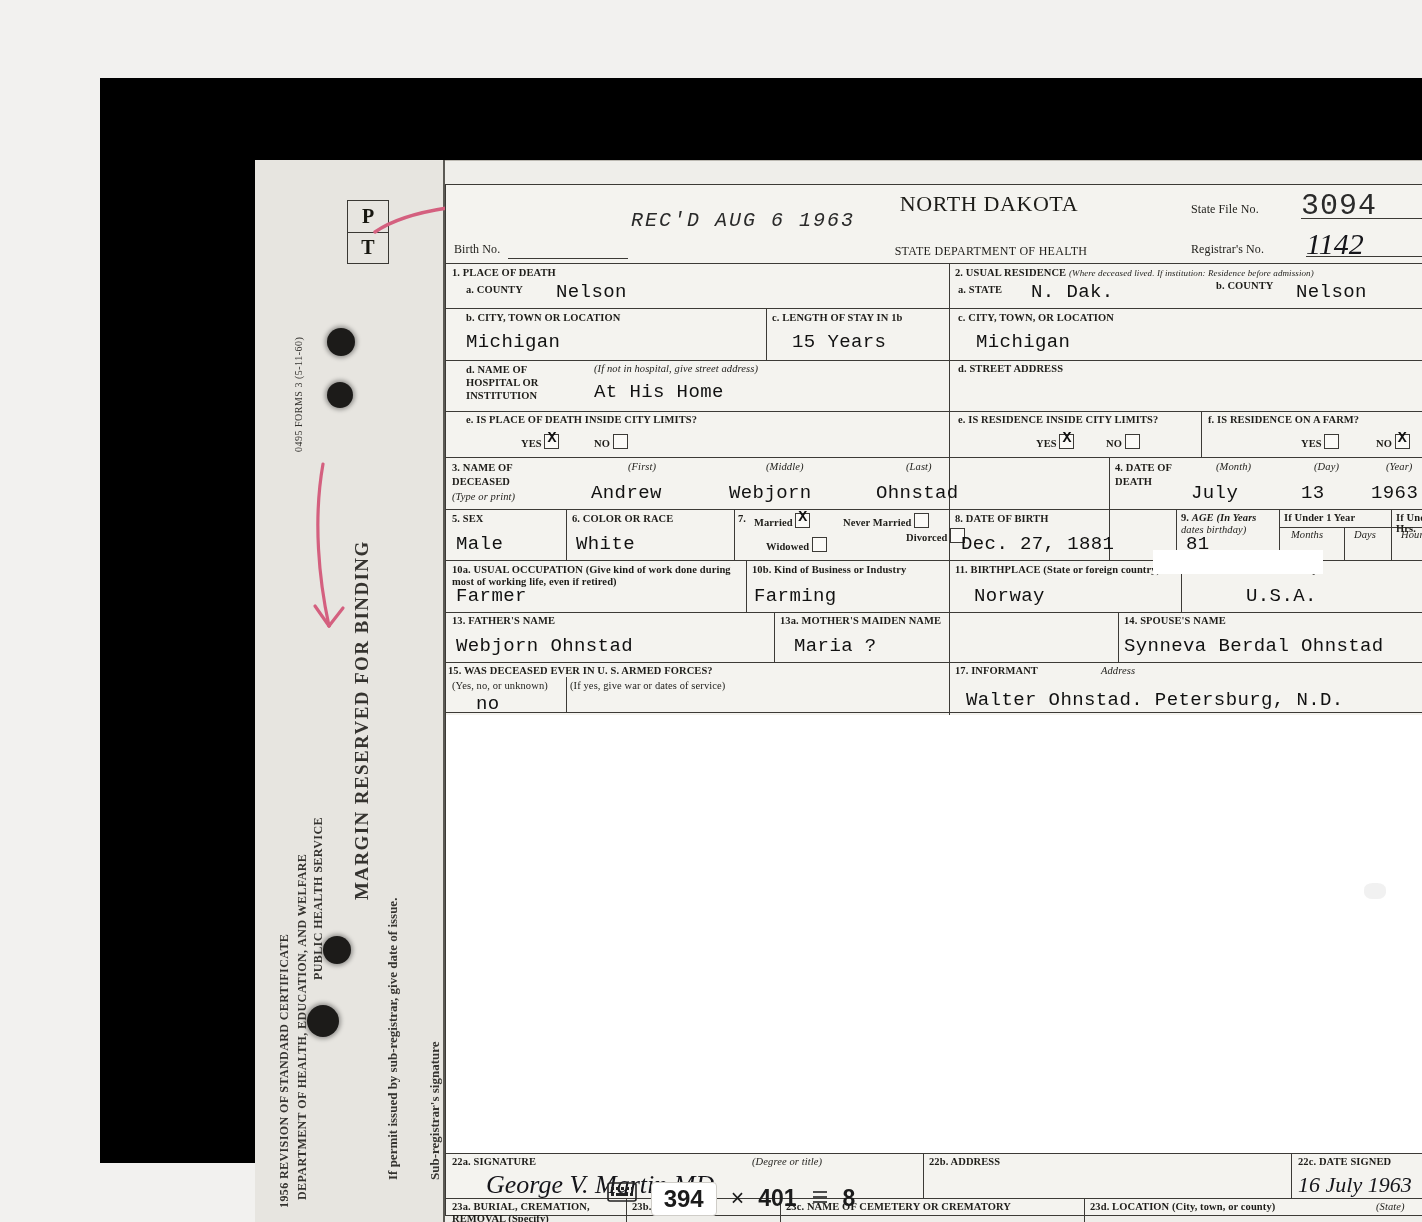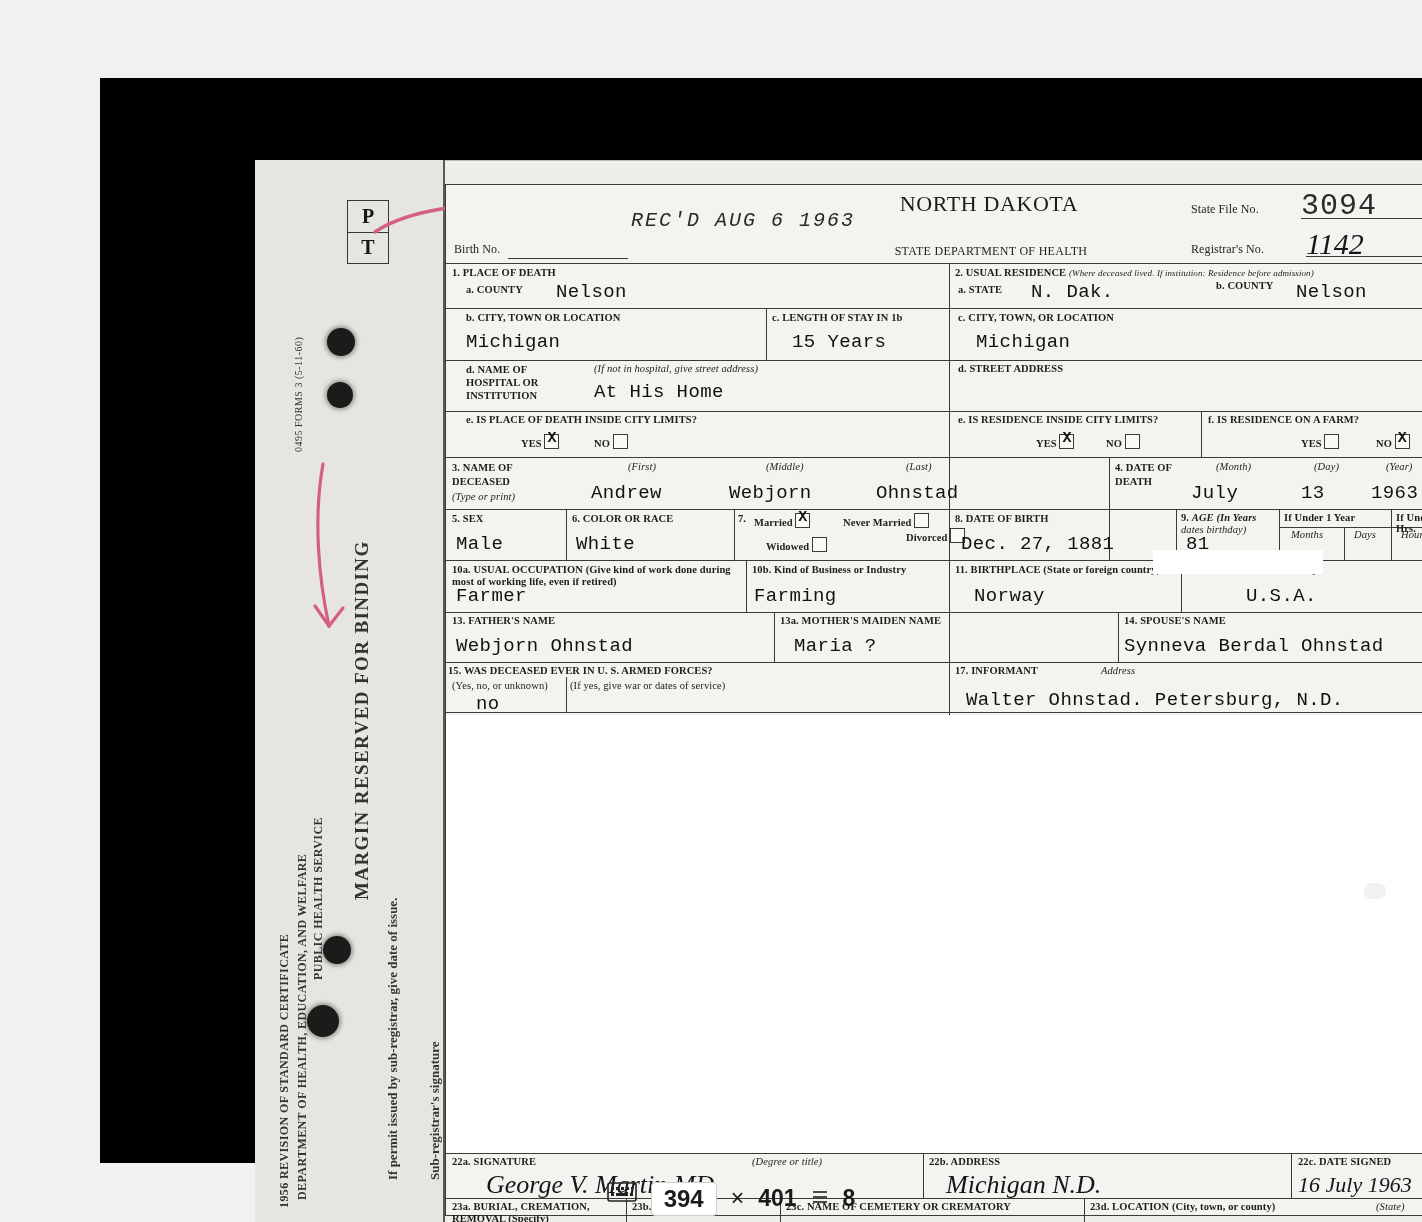--- a/index.html
+++ b/index.html
@@ -578,21 +578,20 @@
           <span>22a. SIGNATURE</span>
         </div>
         <div class="cell lbl lbl-n ital" style="left:306px; top:971px;">
           <span>(Degree or title)</span>
         </div>
         <div class="cell hand" style="left:40px; top:985px; width:400px; font-size:26px;">George V. Martin MD</div>
         <div class="cell bl" style="left:477px; top:968px; width:0; height:45px;"></div>
         <div class="cell lbl" style="left:483px; top:971px;">
           <span>22b. ADDRESS</span>
         </div>
-        <div class="cell hand" style="left:500px; top:985px; width:300px; font-size:26px;">Michigan  N.D.</div>
         <div class="cell bl" style="left:845px; top:968px; width:0; height:45px;"></div>
         <div class="cell lbl" style="left:852px; top:971px;">
           <span>22c. DATE SIGNED</span>
         </div>
         <div class="cell hand" style="left:852px; top:987px; width:170px; font-size:22px;">16 July 1963</div>
 
         <div class="cell lbl" style="left:6px; top:1016px; width:172px; line-height:1.15;">
           <span>23a. BURIAL, CREMATION, REMOVAL (Specify)</span>
         </div>
         <div class="cell" style="left:8px; top:1035px; width:150px;">

